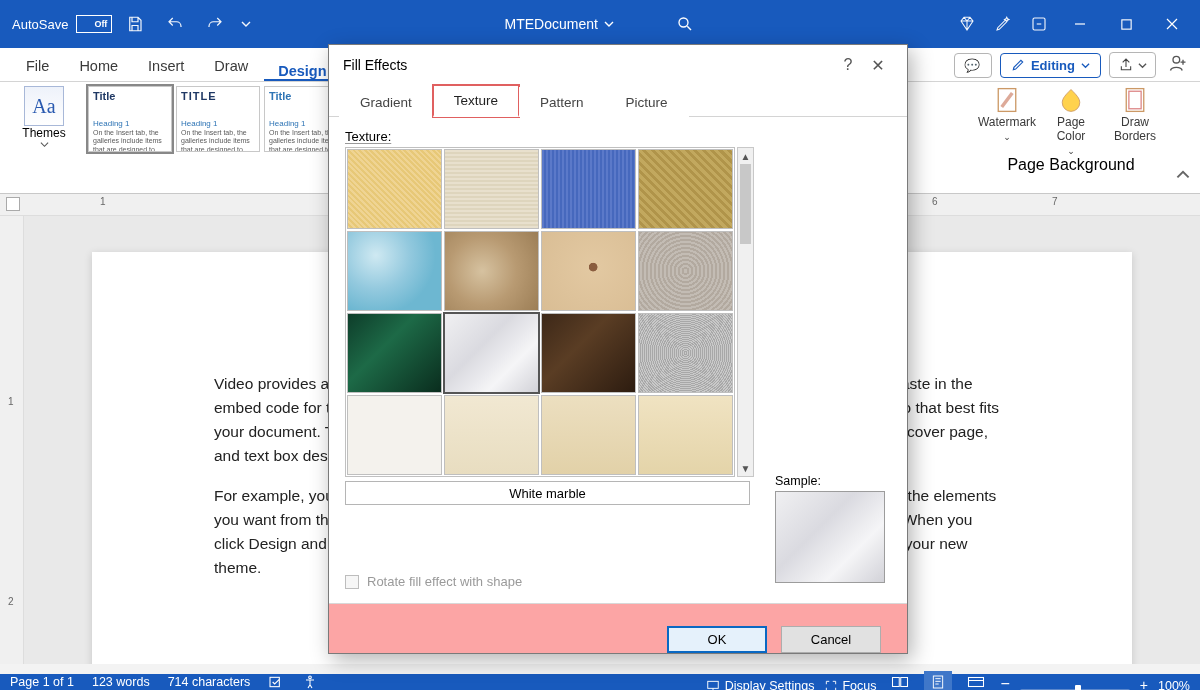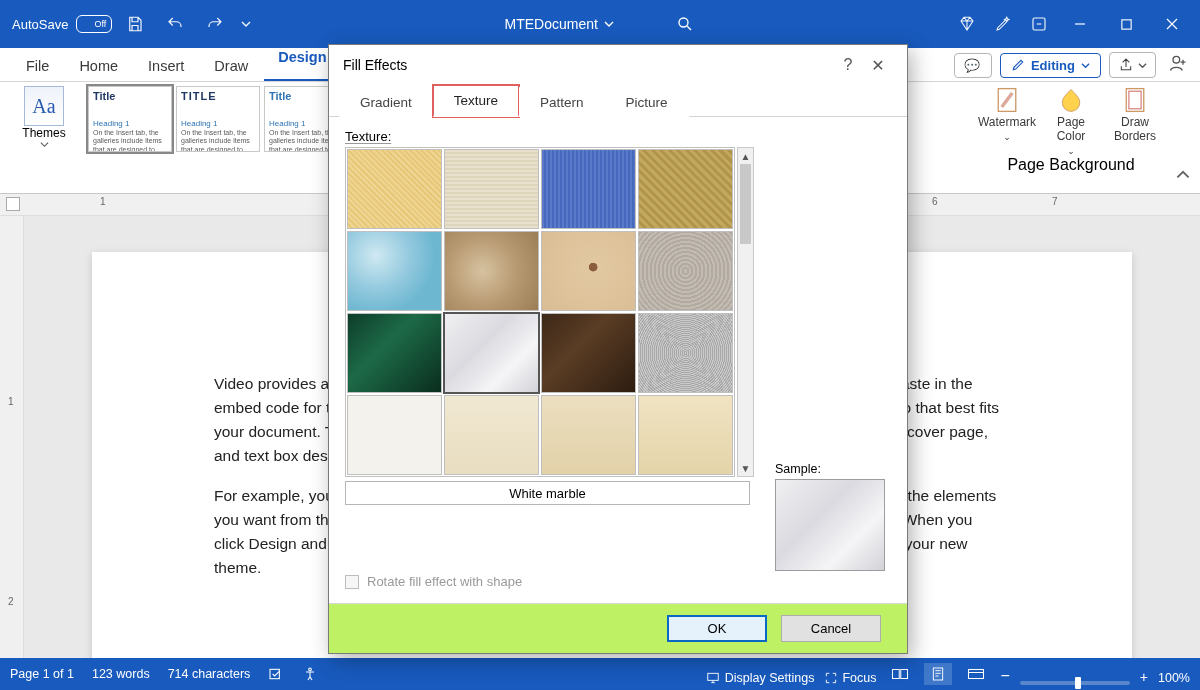--- a/index.html
+++ b/index.html
@@ -2,36 +2,36 @@
 <html><head>
 <meta charset="utf-8">
 <style>
   * { box-sizing: border-box; margin: 0; padding: 0; font-family: "Segoe UI", Arial, sans-serif; }
   body { width: 1200px; height: 690px; overflow: hidden; background: #f3f3f3; position: relative; }
 
   
   .titlebar { height: 48px; background: #185abd; color: #fff; display: flex; align-items: center; }
   .titlebar .left { display: flex; align-items: center; gap: 6px; padding-left: 12px; }
   .autosave { font-size: 13px; display: flex; align-items: center; gap: 8px; }
-  .toggle { width: 36px; height: 18px; border: 1.5px solid #fff; border-radius: 6px; display: flex; align-items: center; padding: 1px 15px; }
+  .toggle { width: 36px; height: 18px; border: 1.5px solid #fff; border-radius: 0; display: flex; align-items: center; padding: 1px 15px; font-weight: bold; }
   .toggle .knob { width: 12px; height: 12px; border-radius: 50%; background: #fff; }
   .toggle .offtxt { font-size: 9px; margin-left: 2px; color: #fff; }
   .tb-btn { width: 34px; height: 32px; display: flex; align-items: center; justify-content: center; color: #fff; opacity: 0.95; }
   .tb-btn svg { stroke: #fff; fill: none; }
   .titlebar .center { flex: 1; display: flex; align-items: center; justify-content: center; gap: 56px; }
   .docname { font-size: 14px; display: flex; align-items: center; gap: 6px; }
   .search-top { width: 30px; height: 30px; display: flex; align-items: center; justify-content: center; }
   .titlebar .right { display: flex; align-items: center; gap: 2px; padding-right: 6px; }
   .winbtn { width: 44px; height: 40px; display:flex;align-items:center;justify-content:center; }
   .winbtn svg { stroke:#fff; }
 
   
   .ribbon-tabs { height: 34px; background: #fff; border-bottom: 1px solid #d4d4d4; display:flex; align-items:flex-end; padding-left:12px; gap: 2px; }
   .tab { padding: 7px 14px 7px; font-size: 14.5px; color: #3a3a3a; cursor: pointer; }
-  .tab.active { font-weight: 600; color: #185abd; border-bottom: 2.5px solid #185abd; padding-bottom:14px; }
+  .tab.active { font-weight: 600; color: #185abd; border-bottom: 2.5px solid #185abd; padding-bottom:0; }
   .ribbon-right { position:absolute; right:8px; top:52px; display:flex; gap:8px; align-items:center; }
   .pill { border:1px solid #b5b5b5; border-radius:4px; padding:4px 10px; font-size:13px; display:flex; align-items:center; gap:6px; background:#fff;}
   .pill.blue { border-color:#185abd; color:#185abd; font-weight:600;}
   .sharebtn { border:1px solid #b5b5b5; border-radius:4px; padding:4px 8px; display:flex; gap:4px; align-items:center;}
 
   .ribbon-body { height: 112px; background: #fff; border-bottom: 1px solid #c8c8c8; display:flex; padding:4px 8px 0; position:relative;}
   .group { display:flex; flex-direction:column; align-items:flex-end; padding:0 8px; }
   .group .items { display:flex; gap:4px; align-items:flex-start; }
   .themes-btn { display:flex; flex-direction:column; align-items:center; width:56px; font-size:12px;}
   .themes-icon { width:40px; height:40px; border:1px solid #a8b8d8; display:flex; align-items:center; justify-content:center; font-family:'Times New Roman',serif; font-size:20px; color:#2a5ab0; background:linear-gradient(#eef2fa,#fff);}
@@ -49,21 +49,21 @@
   .ruler { height: 22px; background: #f0f0f0; border-bottom:1px solid #ddd; position:relative; font-size:10px; color:#666;}
   .ruler .tick { position:absolute; top:2px; }
   .doc-area { position:absolute; left:0; right:0; top:216px; bottom:26px; background:#e9e9e9; display:flex; }
   .vruler { width:24px; background:#f0f0f0; border-right:1px solid #ddd; font-size:10px; color:#666; position:relative;}
   .vruler .vt { position:absolute; left:8px; }
   .page { background:#fff; margin:36px auto 0; width:1040px; min-height:500px; box-shadow:0 2px 8px rgba(0,0,0,.15); padding:120px 130px 40px 122px; font-size:15.5px; line-height:1.55; color:#222;}
   .page p { margin-bottom:16px; }
   .page-scroll { flex:1; overflow:hidden; position:relative;}
 
   
-  .statusbar { position:absolute; bottom:0; left:0; right:0; height:15px; background:#185abd; color:#fff; display:flex; align-items:center; font-size:12.5px; padding:16px 10px; gap:18px;}
+  .statusbar { position:absolute; bottom:0; left:0; right:0; height:15px; background:#185abd; color:#fff; display:flex; align-items:center; font-size:12.5px; padding:8px 10px; gap:18px;}
   .statusbar .sb-right { margin-left:auto; display:flex; align-items:flex-end; gap:10px; }
   .sb-btn { display:flex; align-items:center; gap:4px; }
   .viewbtn { width:28px; height:22px; display:flex; align-items:center; justify-content:center; }
   .viewbtn.active { background:#3f77c9; }
   .zoom-slider { width:110px; height:4px; background:#5a87cc; position:relative; border-radius:2px;}
   .zoom-slider .thumb { position:absolute; left:50%; top:-4px; width:6px; height:12px; background:#fff; border-radius:1px;}
 
   
   .mask { position:absolute; inset:0; }
   .dialog { position:absolute; left:328px; top:44px; width:580px; height:610px; background:#fff; border:1px solid #7a7a7a; box-shadow:4px 6px 20px rgba(0,0,0,.3); display:flex; flex-direction:column;}
@@ -97,24 +97,24 @@
   .tx14{background:linear-gradient(#ecdfc0,#e2d1a8);}
   .tx15{background:linear-gradient(#f0e3c2,#e4d4a9);}
   .scroll-v { width:17px; background:#f0f0f0; border:1px solid #c8c8c8; margin-left:2px; position:relative;}
   .scroll-v .arrow{height:16px;display:flex;align-items:center;justify-content:center;color:#555;font-size:10px;}
   .scroll-v .track{position:absolute;top:16px;bottom:16px;left:2px;right:2px;}
   .scroll-v .th{position:absolute;top:0;left:0;right:0;height:80px;background:#c8c8c8;}
   .tex-name { margin-top:4px; border:1px solid #b5b5b5; height:24px; display:flex; align-items:center; justify-content:center; font-size:13px; width:405px;}
   .other-btn { margin-top:6px; margin-left:252px; width:150px; height:26px; border:1px solid #adadad; background:#e1e1e1; font-size:13px; display:flex; align-items:center; justify-content:center;}
   .rotate-row { position:absolute; bottom:14px; left:16px; display:flex; align-items:center; gap:8px; font-size:13px; color:#9a9a9a;}
   .rotate-row .cb { width:14px; height:14px; border:1px solid #bdbdbd; background:#f6f6f6;}
-  .sample { position:absolute; right:22px; bottom:32px; }
+  .sample { position:absolute; right:22px; bottom:20px; }
   .sample .lbl { font-size:12.5px; margin-bottom:3px;}
   .sample .sw { width:110px; height:92px; border:1px solid #9c9c9c; background:linear-gradient(135deg,#f0f0f2,#dadae0 40%,#f5f5f7 70%,#d2d2d8);}
-  .dlg-foot { height:50px; border-top:1px solid #d8d8d8; display:flex; align-items:center; justify-content:flex-end; gap:14px; padding-right:26px; background:#bef264;}
+  .dlg-foot { height:50px; border-top:1px solid #d8d8d8; display:flex; align-items:flex-end; justify-content:flex-end; gap:14px; padding-right:26px; background:#fca5a5;}
   .dlg-foot button { width:100px; height:27px; font-size:13px; border:1px solid #adadad; background:#e1e1e1;}
   .dlg-foot button.primary { border:2px solid #0968c3; background:#e5f1fb;}
 </style>
 </head>
 <body>
 
 <div class="titlebar">
   <div class="left">
     <div class="autosave">
       <span>AutoSave</span>

